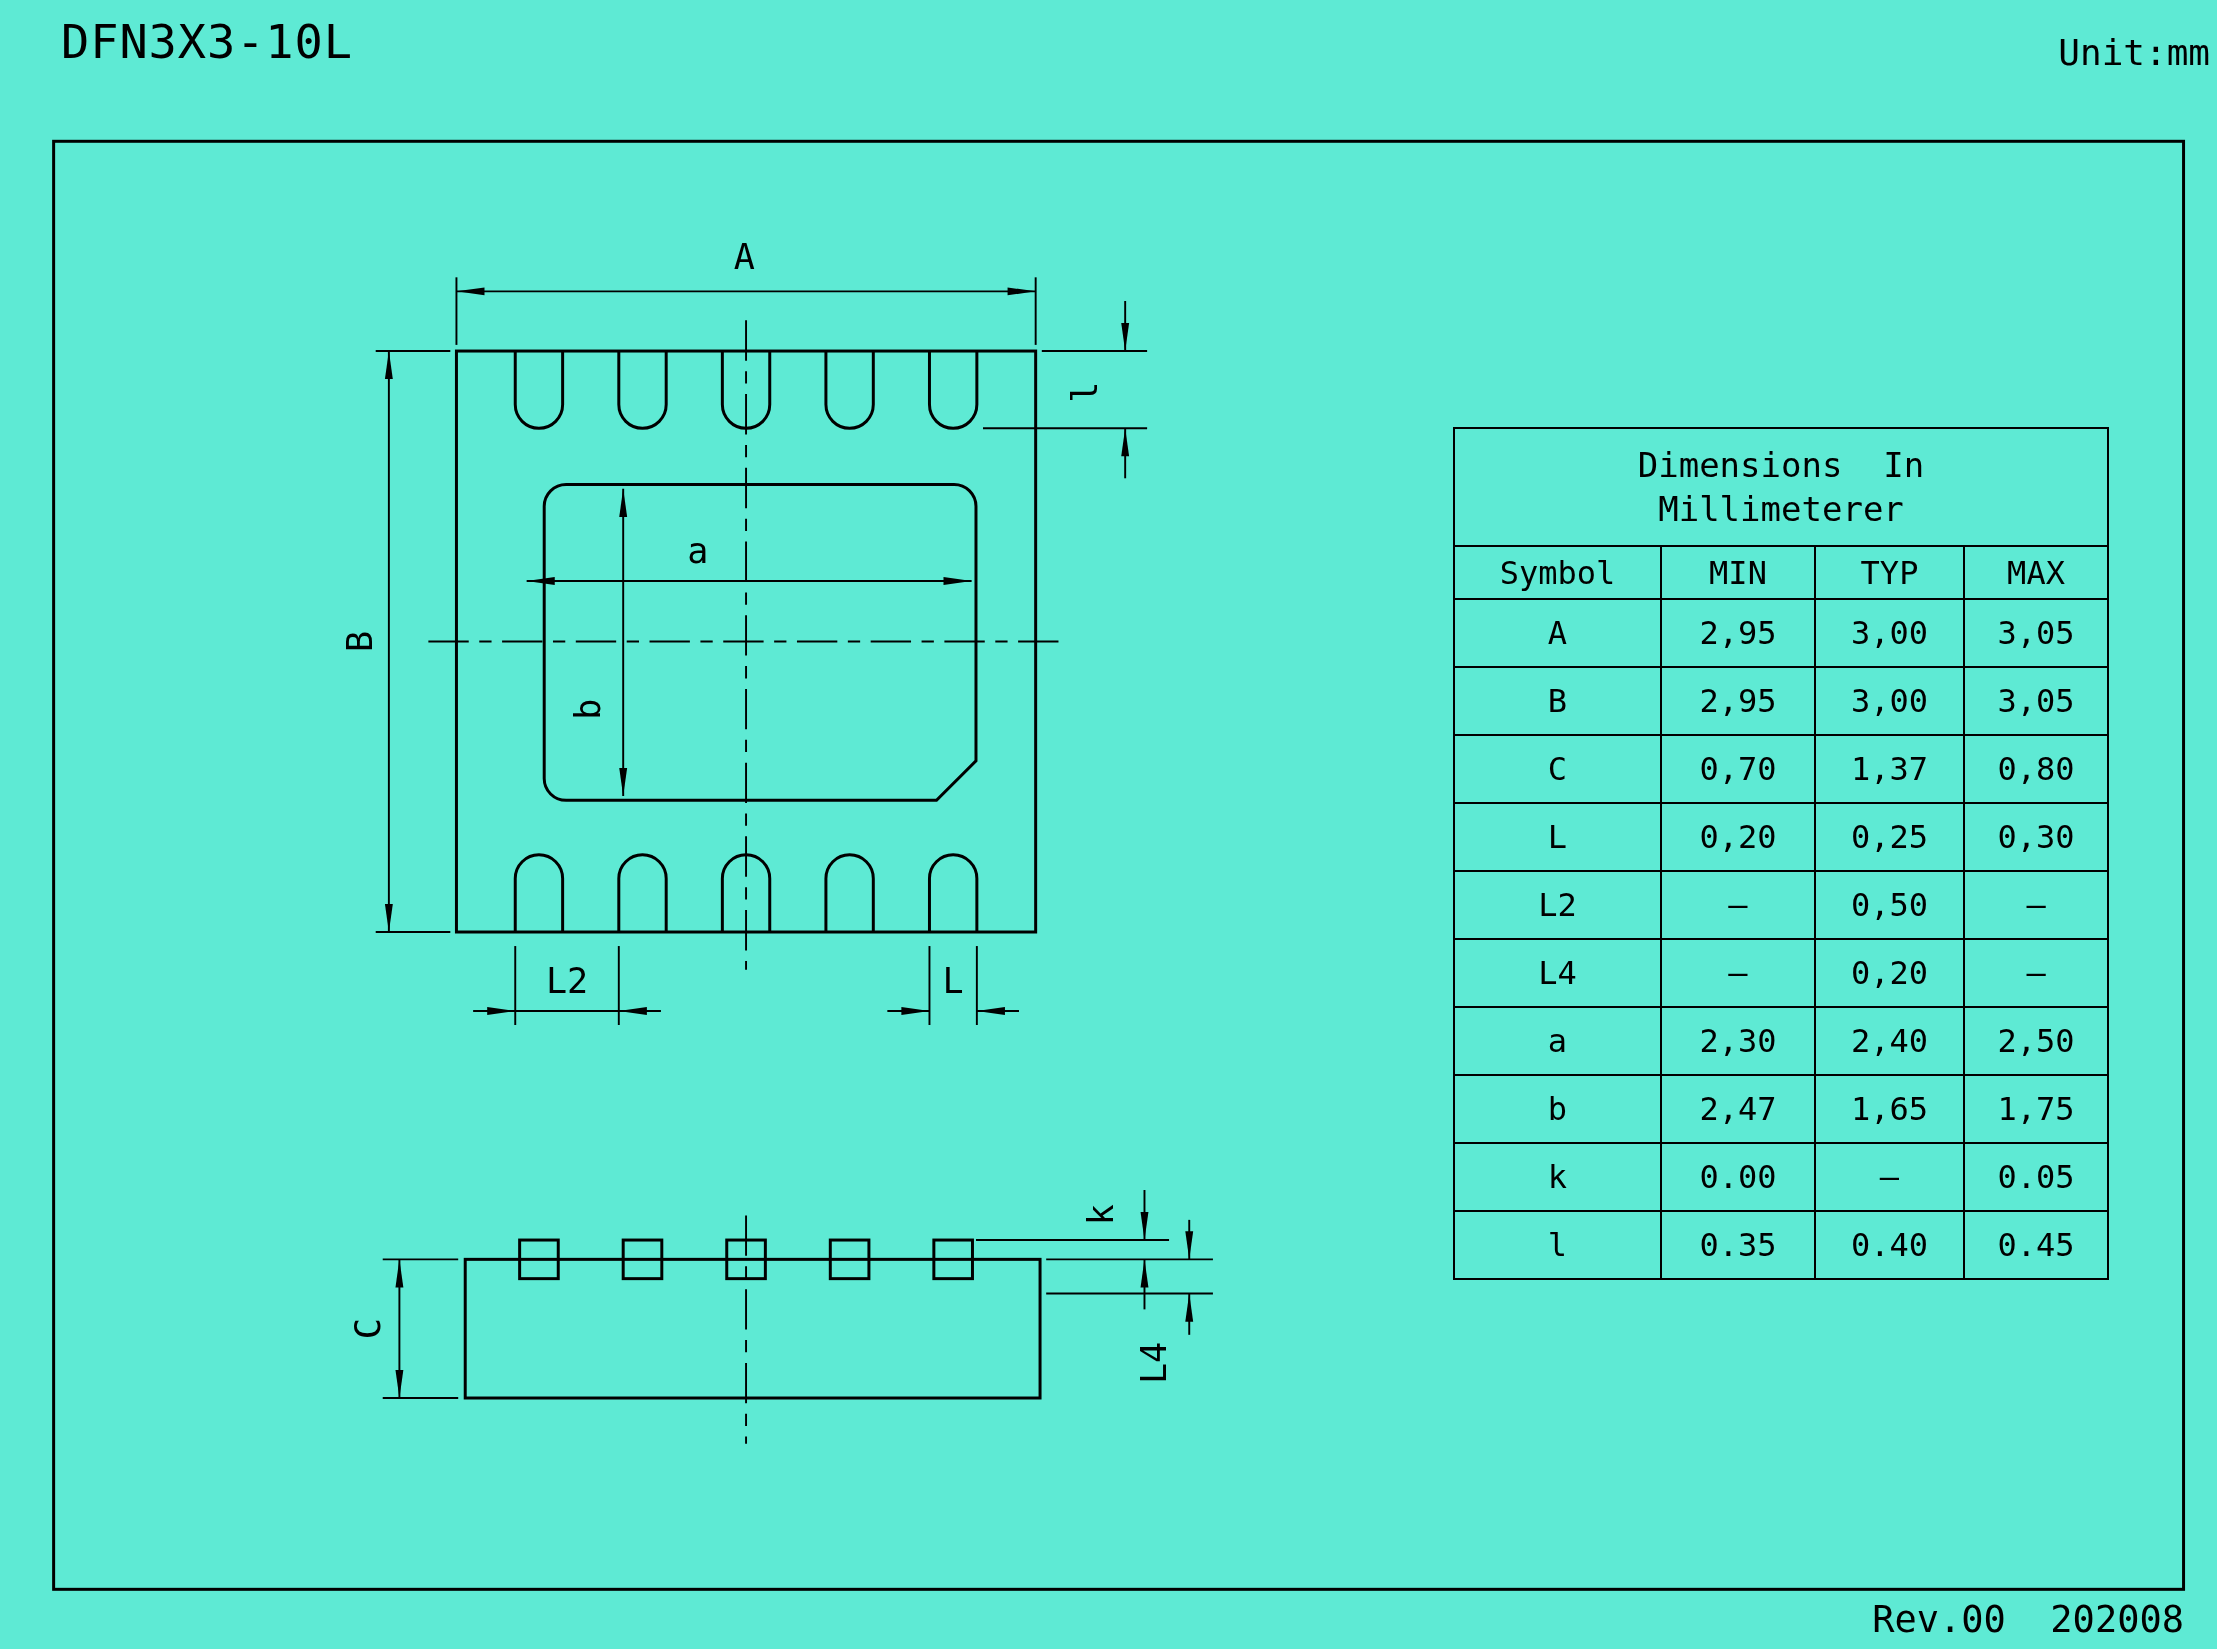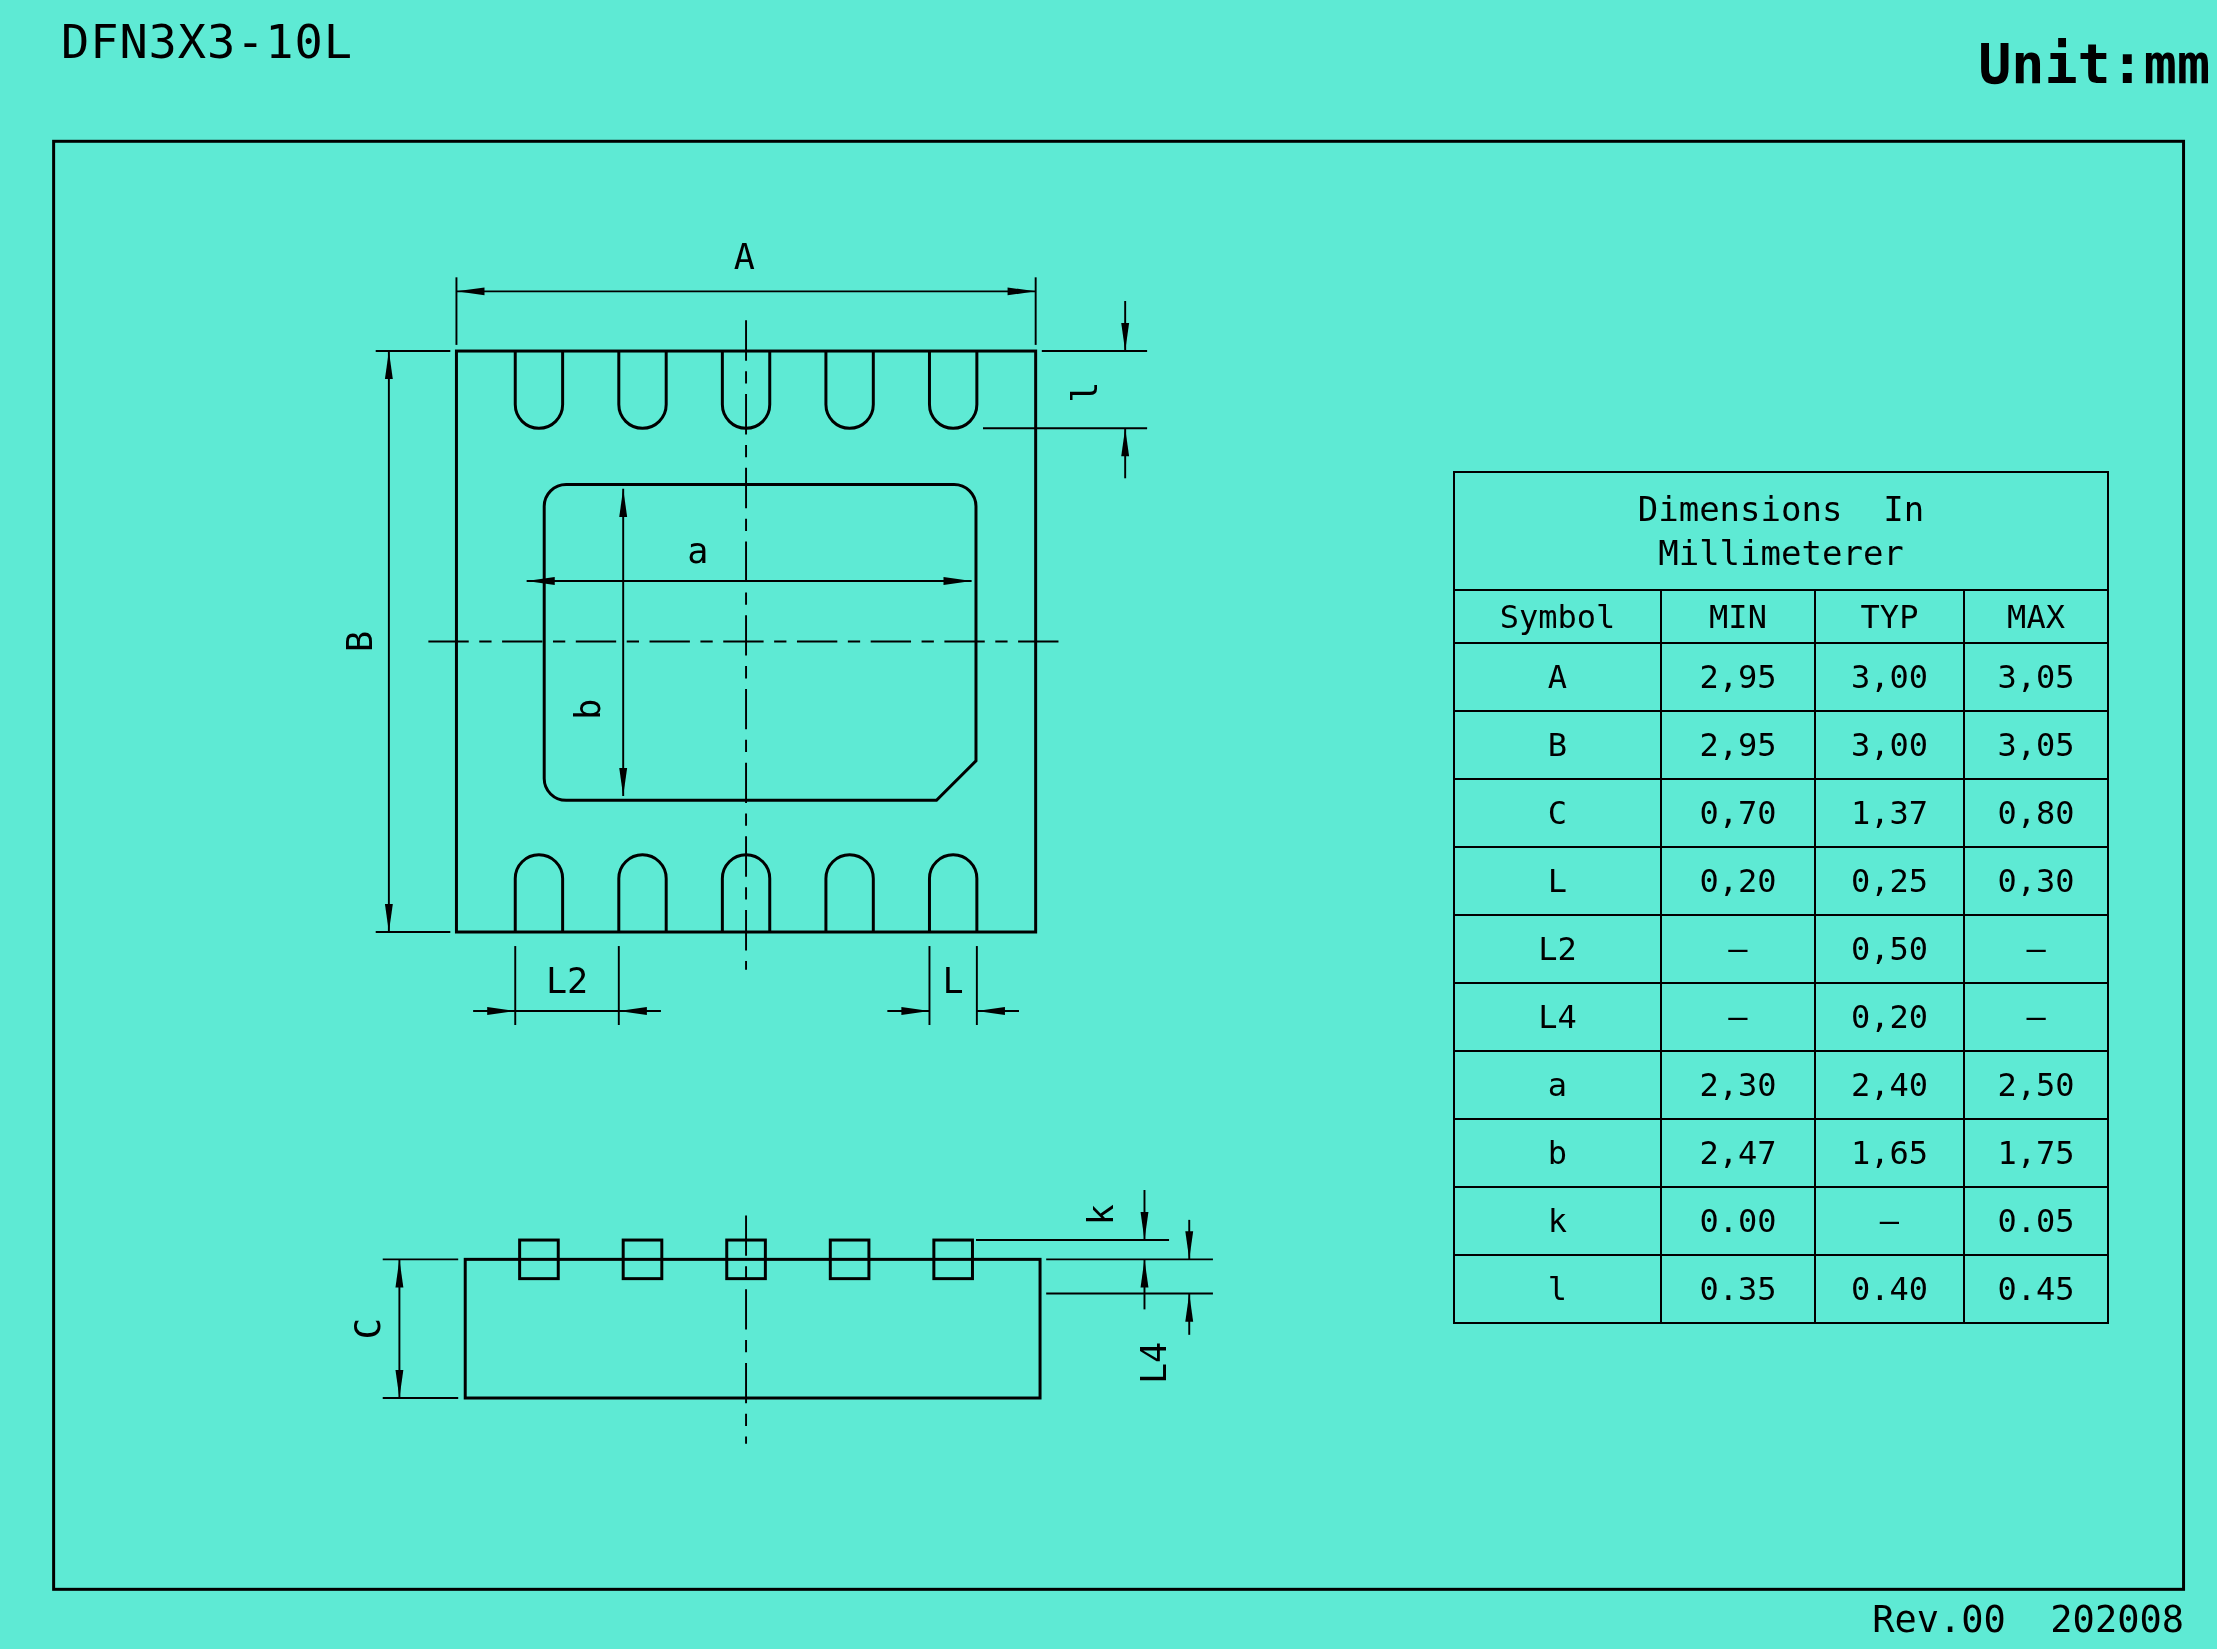--- a/index.html
+++ b/index.html
@@ -10,35 +10,35 @@
   }
   .page { position:absolute; inset:0; background:#5eead4; overflow:hidden; }
   .drawing { position:absolute; left:0; top:0; }
 
   .title {
     position:absolute; left:61px; top:14px;
     font-size:47px; letter-spacing:0.9px; white-space:pre;
   }
   .unit {
     position:absolute; right:7px; top:32px;
-    font-size:55px; white-space:pre;font-weight:bold;
+    font-size:36px; white-space:pre;
   }
   .footer {
     position:absolute; right:33px; top:1598px;
     font-size:37px; white-space:pre;
   }
 
   .ln   { fill:none; stroke:#000; stroke-width:3.4px; }
   .thin { fill:none; stroke:#000; stroke-width:2.2px; }
   .cl   { fill:none; stroke:#000; stroke-width:2.2px; stroke-dasharray:46 12 14 12; }
   .dimtxt { font-family:"DejaVu Sans Mono", monospace; font-size:40px; fill:#000; }
 
   .dim-table {
     position:absolute; left:1453px; top:427px; width:655px;
-    border-collapse:collapse; table-layout:fixed;margin-top:44px;
+    border-collapse:collapse; table-layout:fixed;
   }
   .dim-table td {
     border:2.6px solid #000; text-align:center; vertical-align:middle;
     font-size:32px; font-family:"DejaVu Sans Mono", monospace;
   }
   .dim-table .t-title td { height:118px; font-size:34px; line-height:1.3; }
   .dim-table .t-title div { white-space:pre; }
   .dim-table .t-head td { height:53px; }
   .dim-table .t-row td { height:68px; }
 </style>

